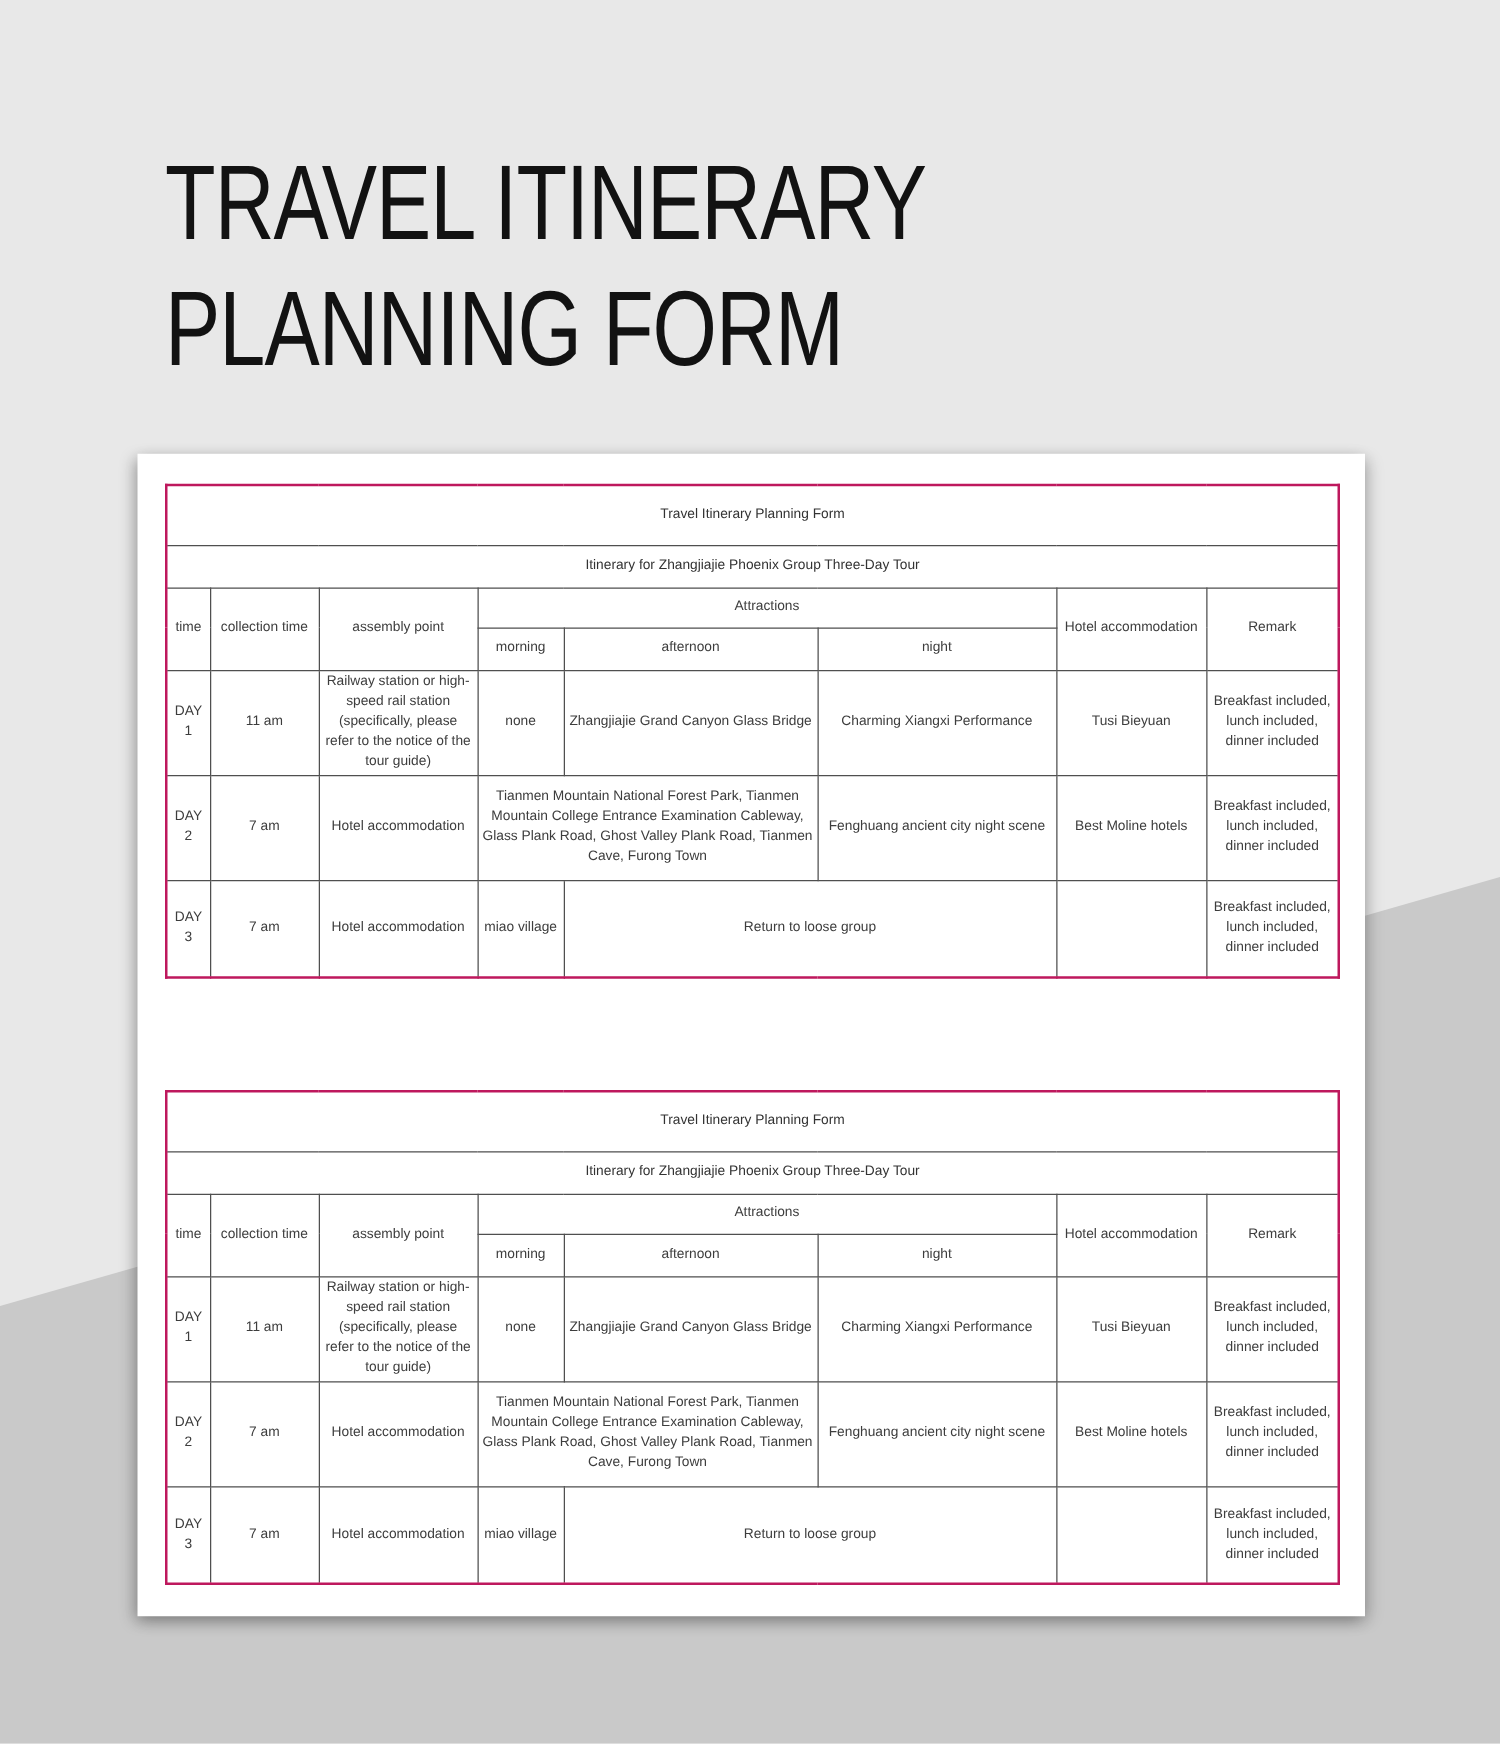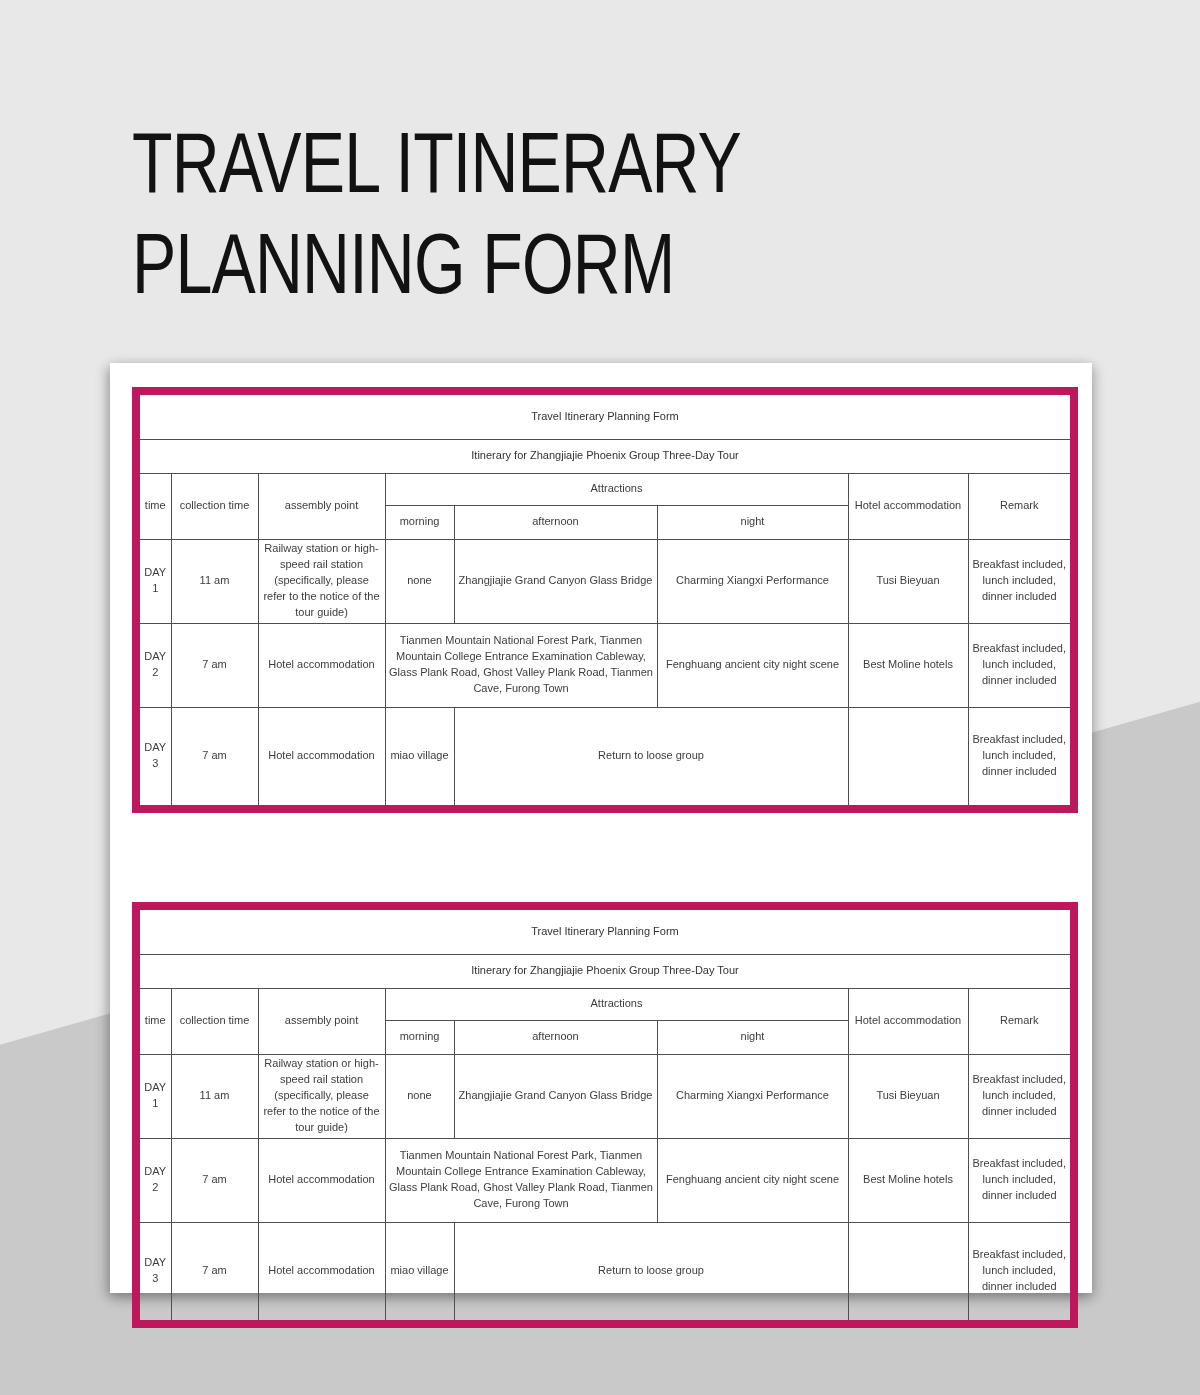--- a/index.html
+++ b/index.html
@@ -24,38 +24,38 @@
   }
   .template-card{
     position:absolute;left:110px;top:363px;width:982px;height:930px;
     background:#ffffff;box-sizing:border-box;
     padding:24px 22px 0 22px;
     box-shadow:-3px 4px 12px rgba(0,0,0,0.28), 3px 4px 12px rgba(0,0,0,0.18);
   }
   .table-gap{height:89px;}
   table.sheet{
     width:938px;border-collapse:collapse;table-layout:fixed;
-    color:#3d3d3d;border:8px solid #be185d;
+    color:#3d3d3d;border:2px solid #be185d;
   }
   table.sheet td{
     border:1px solid #4f4f4f;
     text-align:center;vertical-align:middle;
     font-size:11px;line-height:1.45;
     padding:1px 3px;overflow:hidden;
     word-wrap:break-word;
   }
   td.form-title{font-size:15.5px;border-bottom:none;color:#333;}
   td.form-subtitle{border-top:none;text-align:left;font-size:12.5px;padding:0 0 2px 1px;vertical-align:bottom;color:#333;margin-left:36px;}
   tr.r-title{height:48px;}
   tr.r-subtitle{height:34px;}
   tr.r-head1{height:32px;}
   tr.r-head2{height:34px;}
   tr.r-day1{height:84px;}
   tr.r-day2{height:84px;}
-  tr.r-day3{height:102px;}
+  tr.r-day3{height:78px;}
 </style>
 </head>
 <body>
 
 <div class="bg-diagonal"></div>
 
 <div class="page-heading">
   <span class="heading-line">TRAVEL ITINERARY</span>
   <span class="heading-line">PLANNING FORM</span>
 </div>

